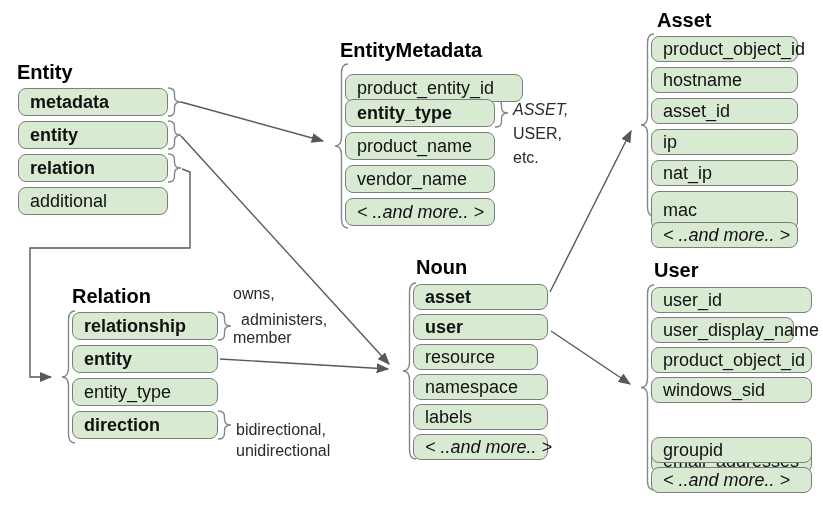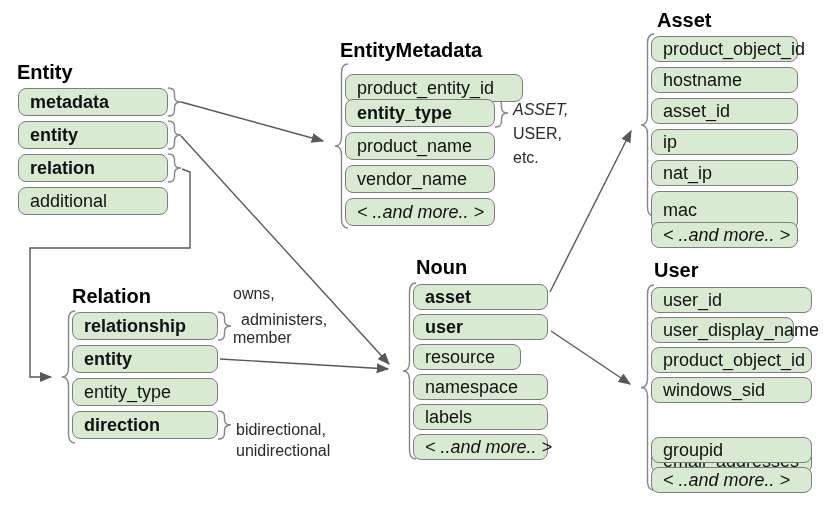--- a/index.html
+++ b/index.html
@@ -87,21 +87,21 @@
       <div class="row" style="left: 651px; top: 191px; width: 147px; height: 39px;">mac</div>
       <div class="row italic" style="left: 651px; top: 222px; width: 147px; height: 26px;">&lt; ..and more.. &gt;</div>
       <div class="box-title" style="left: 72px; top: 285px;">Relation</div>
       <div class="row bold" style="left: 72px; top: 312px; width: 146px; height: 28px;">relationship</div>
       <div class="row bold" style="left: 72px; top: 345px; width: 146px; height: 28px;">entity</div>
       <div class="row" style="left: 72px; top: 378px; width: 146px; height: 28px;">entity_type</div>
       <div class="row bold" style="left: 72px; top: 411px; width: 146px; height: 28px;">direction</div>
       <div class="box-title" style="left: 416px; top: 256px;">Noun</div>
       <div class="row bold" style="left: 413px; top: 284px; width: 135px; height: 26px;">asset</div>
       <div class="row bold" style="left: 413px; top: 314px; width: 135px; height: 26px;">user</div>
-      <div class="row" style="left: 413px; top: 344px; width: 108px; height: 26px;">resource</div>
+      <div class="row" style="left: 413px; top: 344px; width: 125px; height: 26px;">resource</div>
       <div class="row" style="left: 413px; top: 374px; width: 135px; height: 26px;">namespace</div>
       <div class="row" style="left: 413px; top: 404px; width: 135px; height: 26px;">labels</div>
       <div class="row italic" style="left: 413px; top: 434px; width: 135px; height: 26px;">&lt; ..and more.. &gt;</div>
       <div class="box-title" style="left: 654px; top: 259px;">User</div>
       <div class="row" style="left: 651px; top: 287px; width: 161px; height: 26px;">user_id</div>
       <div class="row" style="left: 651px; top: 317px; width: 143px; height: 26px;">user_display_name</div>
       <div class="row" style="left: 651px; top: 347px; width: 161px; height: 26px;">product_object_id</div>
       <div class="row" style="left: 651px; top: 377px; width: 161px; height: 26px;">windows_sid</div>
       <div class="row" style="left: 651px; top: 407px; width: 161px; height: 24px; margin-top: 42px;">email_addresses</div>
       <div class="row" style="left: 651px; top: 437px; width: 161px; height: 26px;">groupid</div>

